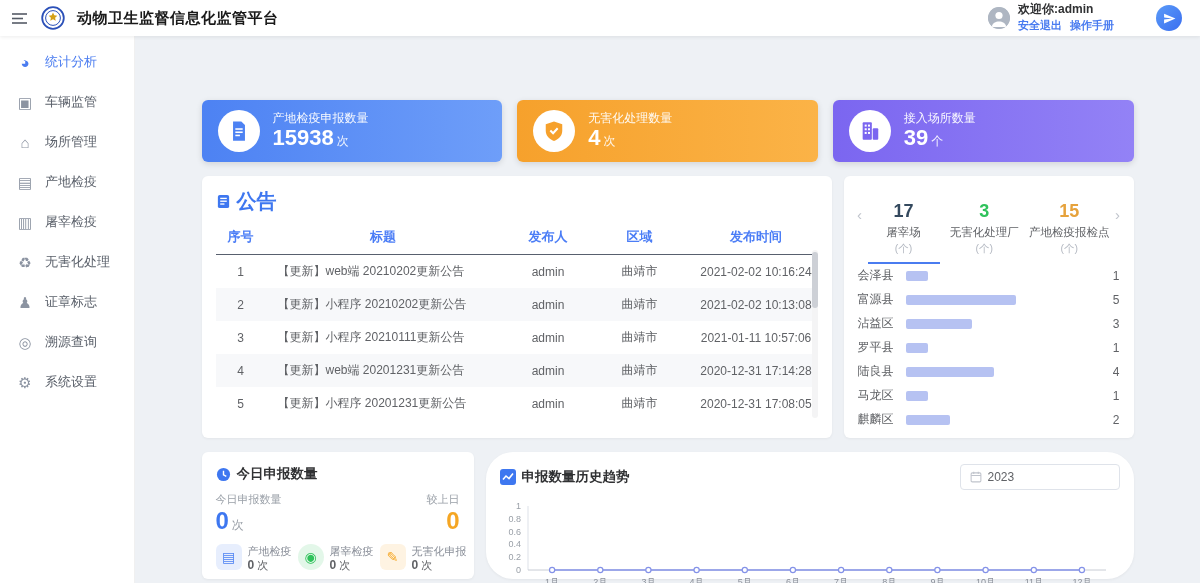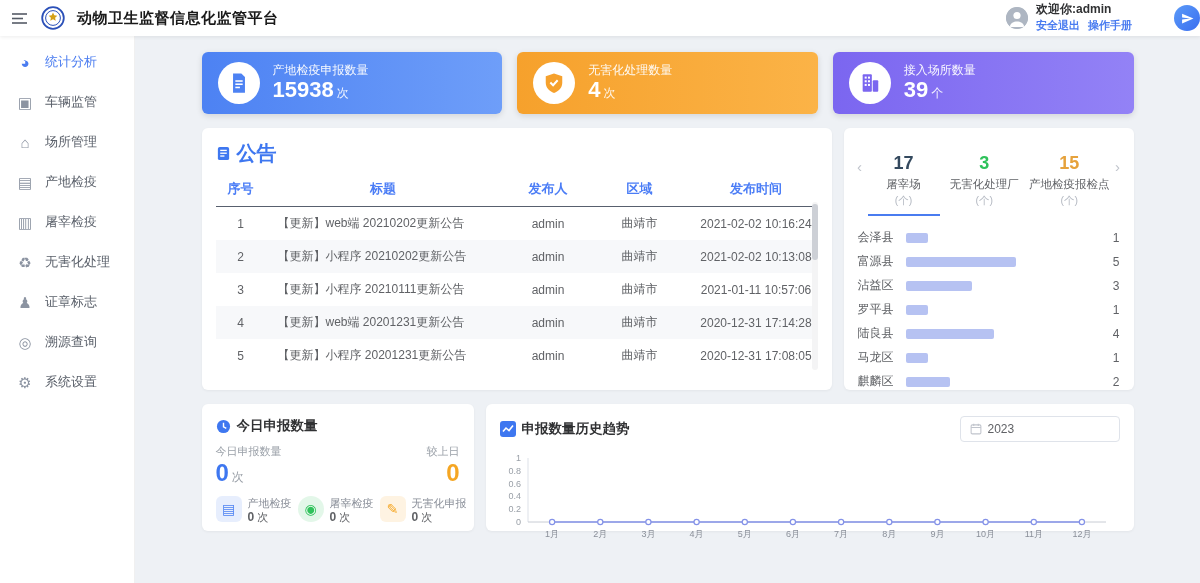--- a/index.html
+++ b/index.html
@@ -1,21 +1,21 @@
 <!DOCTYPE html>
 <html><head>
 <meta charset="utf-8">
 <style>
   * { margin:0; padding:0; box-sizing:border-box; }
   html,body { width:1200px; height:583px; overflow:hidden; }
   body { font-family:"Liberation Sans","DejaVu Sans",sans-serif; background:#eef1f5; color:#333; font-size:13px; }
 
   
   .header { height:36px; background:#fff; display:flex; align-items:center; justify-content:space-between;
-            padding:0 0 0 10px; position:relative; z-index:5; box-shadow:0 1px 4px rgba(0,0,0,.08); }
+            padding:0 18px 0 10px; position:relative; z-index:5; box-shadow:0 1px 4px rgba(0,0,0,.08); }
   .h-left { display:flex; align-items:center; gap:12px; }
   .hamburger { display:inline-flex; cursor:pointer; padding:2px; }
   .app-logo { display:inline-flex; }
   .app-title { font-size:15px; font-weight:bold; color:#1a1a1a; letter-spacing:.5px; }
   .h-right { display:flex; align-items:center;font-weight:bold; }
   .avatar { width:22px; height:22px; border-radius:50%; background:#aeb6c2; display:inline-flex; align-items:center; justify-content:center; overflow:hidden; }
   .user-meta { margin-left:8px; line-height:1.25; }
   .welcome { font-size:12px; color:#303133; }
   .user-links { font-size:11px; }
   .user-links a { color:#4a7cf0; text-decoration:none; margin-right:8px; cursor:pointer; }
@@ -26,21 +26,21 @@
   .layout { display:flex; height:547px; }
   .sidebar { width:135px; background:#fff; border-right:1px solid #f0f0f0; padding-top:6px; flex:none; }
   .side-item { display:flex; align-items:center; gap:11px; height:40px; padding:0 16px; color:#595f69; cursor:pointer; font-size:13px; }
   .side-item .side-icon { width:18px; text-align:center; color:#8b93a1; font-size:15px; line-height:1; }
   .side-item.active { color:#4a7cf0; }
   .side-item.active .side-icon { color:#4a7cf0; }
   .main { flex:1; display:flex; justify-content:center; overflow:hidden; }
   .content { width:932px; padding-top:16px; }
 
   
-  .cards-row { display:flex; gap:15px; }
+  .cards-row { display:flex; gap:15px;margin-top:48px; }
   .stat-card { flex:1; height:62px; border-radius:6px; display:flex; align-items:center; padding-left:16px; color:#fff; box-shadow:0 2px 6px rgba(0,0,0,.12); }
   .card-ico { width:42px; height:42px; border-radius:50%; background:#fff; display:flex; align-items:center; justify-content:center; flex:none; }
   .card-txt { margin-left:13px; display:flex; flex-direction:column; line-height:1.2; }
   .card-label { font-size:12px; opacity:.95; }
   .card-value { font-size:22px; font-weight:bold; }
   .card-value i { font-style:normal; font-size:12px; font-weight:normal; margin-left:3px; opacity:.9; }
 
   
   .mid-row { display:flex; gap:12px; margin-top:14px; }
   .mid-row > .panel { height:262px; }
@@ -73,21 +73,21 @@
   
   .fac-panel { flex:1; padding:14px 10px 10px; }
   .fac-top { display:flex; align-items:flex-start; }
   .fac-nav { color:#c0c4cc; font-size:15px; padding-top:16px; cursor:pointer; width:12px; text-align:center; flex:none; user-select:none; }
   .fac-tabs { flex:1; display:flex; justify-content:space-between; padding:0 2px;margin-top:12px; }
   .fac-tab { text-align:center; cursor:pointer; padding-bottom:6px; border-bottom:2px solid transparent; min-width:72px; }
   .fac-tab.active { border-bottom-color:#4a7cf0; }
   .fac-val { font-size:18px; font-weight:bold; line-height:1.1; }
   .fac-label { font-size:11.5px; color:#606266; margin-top:3px; white-space:nowrap; }
   .fac-unit { font-size:10.5px; color:#b4b9c2; margin-top:2px; }
-  .fac-bars { margin-top:10px; padding:0 4px; }
+  .fac-bars { padding:0 4px; }
   .bar-row { display:flex; align-items:center; height:24px; }
   .bar-label { width:48px; font-size:12px; color:#606266; flex:none; }
   .bar-track { flex:1; }
   .bar-fill { display:block; height:10px; border-radius:2px; }
   .bar-value { width:22px; text-align:right; font-size:12px; color:#606266; flex:none; }
 
   
   .today-panel { width:272px; flex:none; }
   .today-counts { display:flex; justify-content:space-between; margin-top:8px; }
   .tc-label { font-size:11px; color:#9aa0a8; }
@@ -98,21 +98,21 @@
   .today-items { display:flex; margin-top:9px; gap:6px; }
   .today-item { flex:1; display:flex; align-items:flex-start; gap:6px; }
   .today-ico { width:26px; height:26px; border-radius:6px; display:inline-flex; align-items:center; justify-content:center; font-size:14px; flex:none; }
   .today-ico.round { border-radius:50%; }
   .ti-text { display:flex; flex-direction:column; line-height:1.3; }
   .ti-label { font-size:11px; color:#8a8f99; white-space:nowrap; }
   .ti-val { font-size:11px; color:#606266; }
   .ti-val b { font-size:12px; }
 
   
-  .trend-panel { flex:1; }
+  .trend-panel { flex:1;border-radius:27px; }
   .trend-chart { margin-top:8px; width:100%; display:block; }
 </style>
 </head>
 <body>
 
 <div class="header">
   <div class="h-left">
     <span class="hamburger">
       <svg width="15" height="13" viewBox="0 0 15 13">
           <g stroke="#555b66" stroke-width="1.6">

